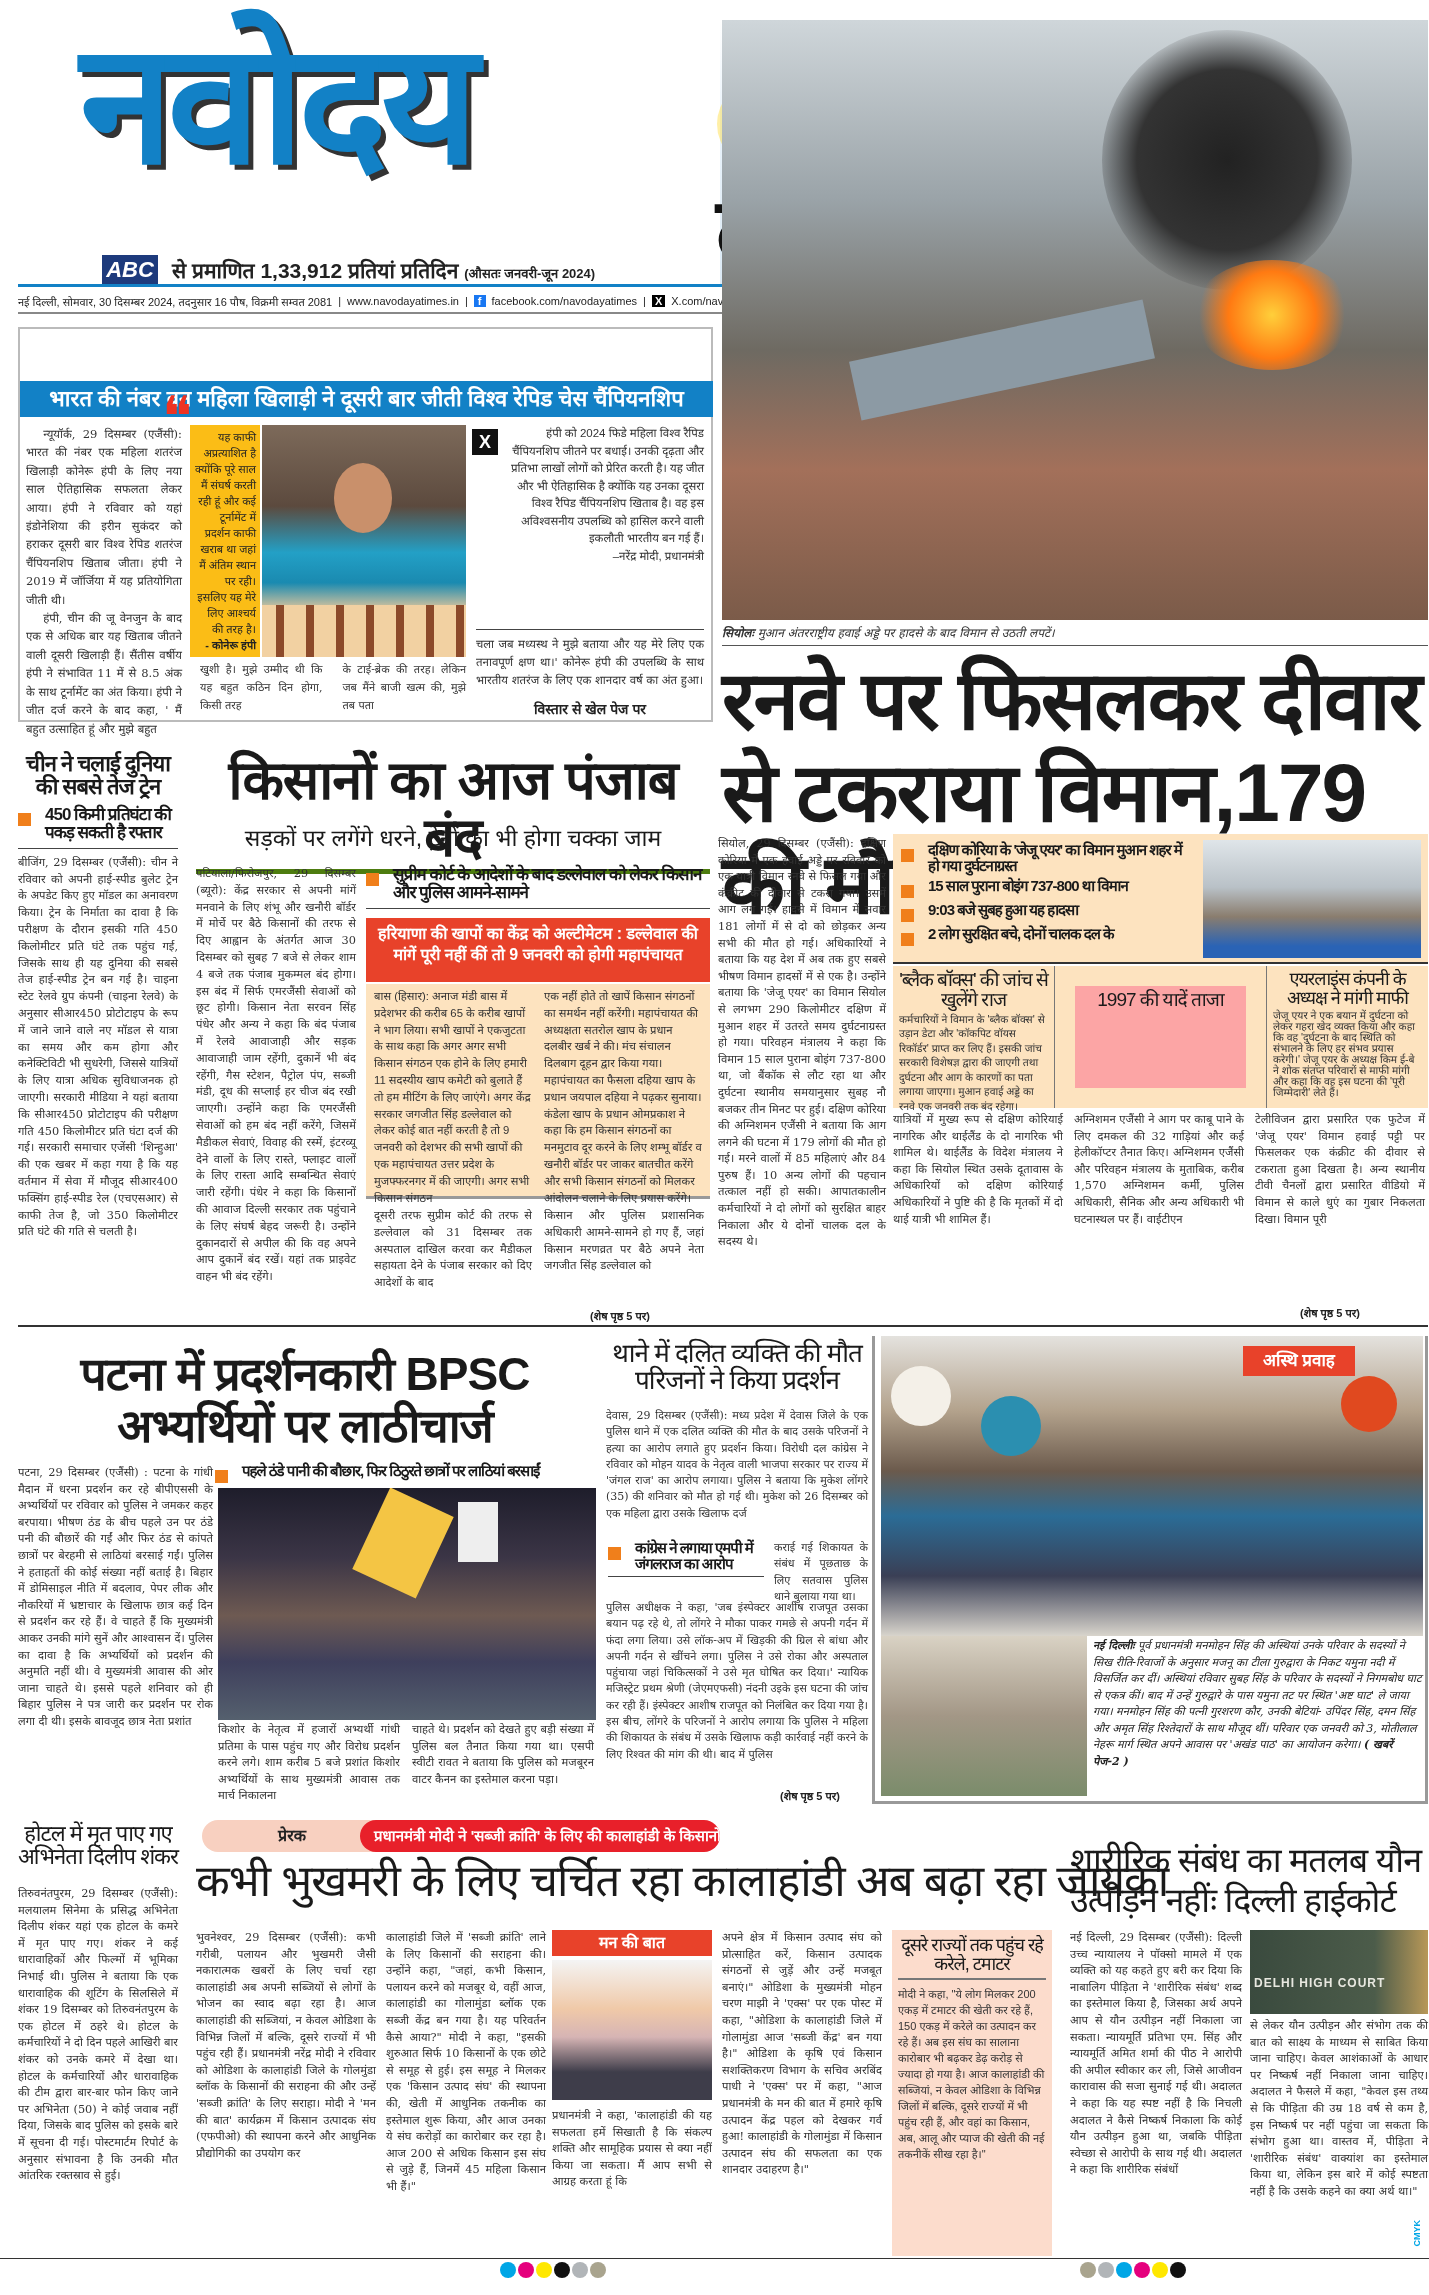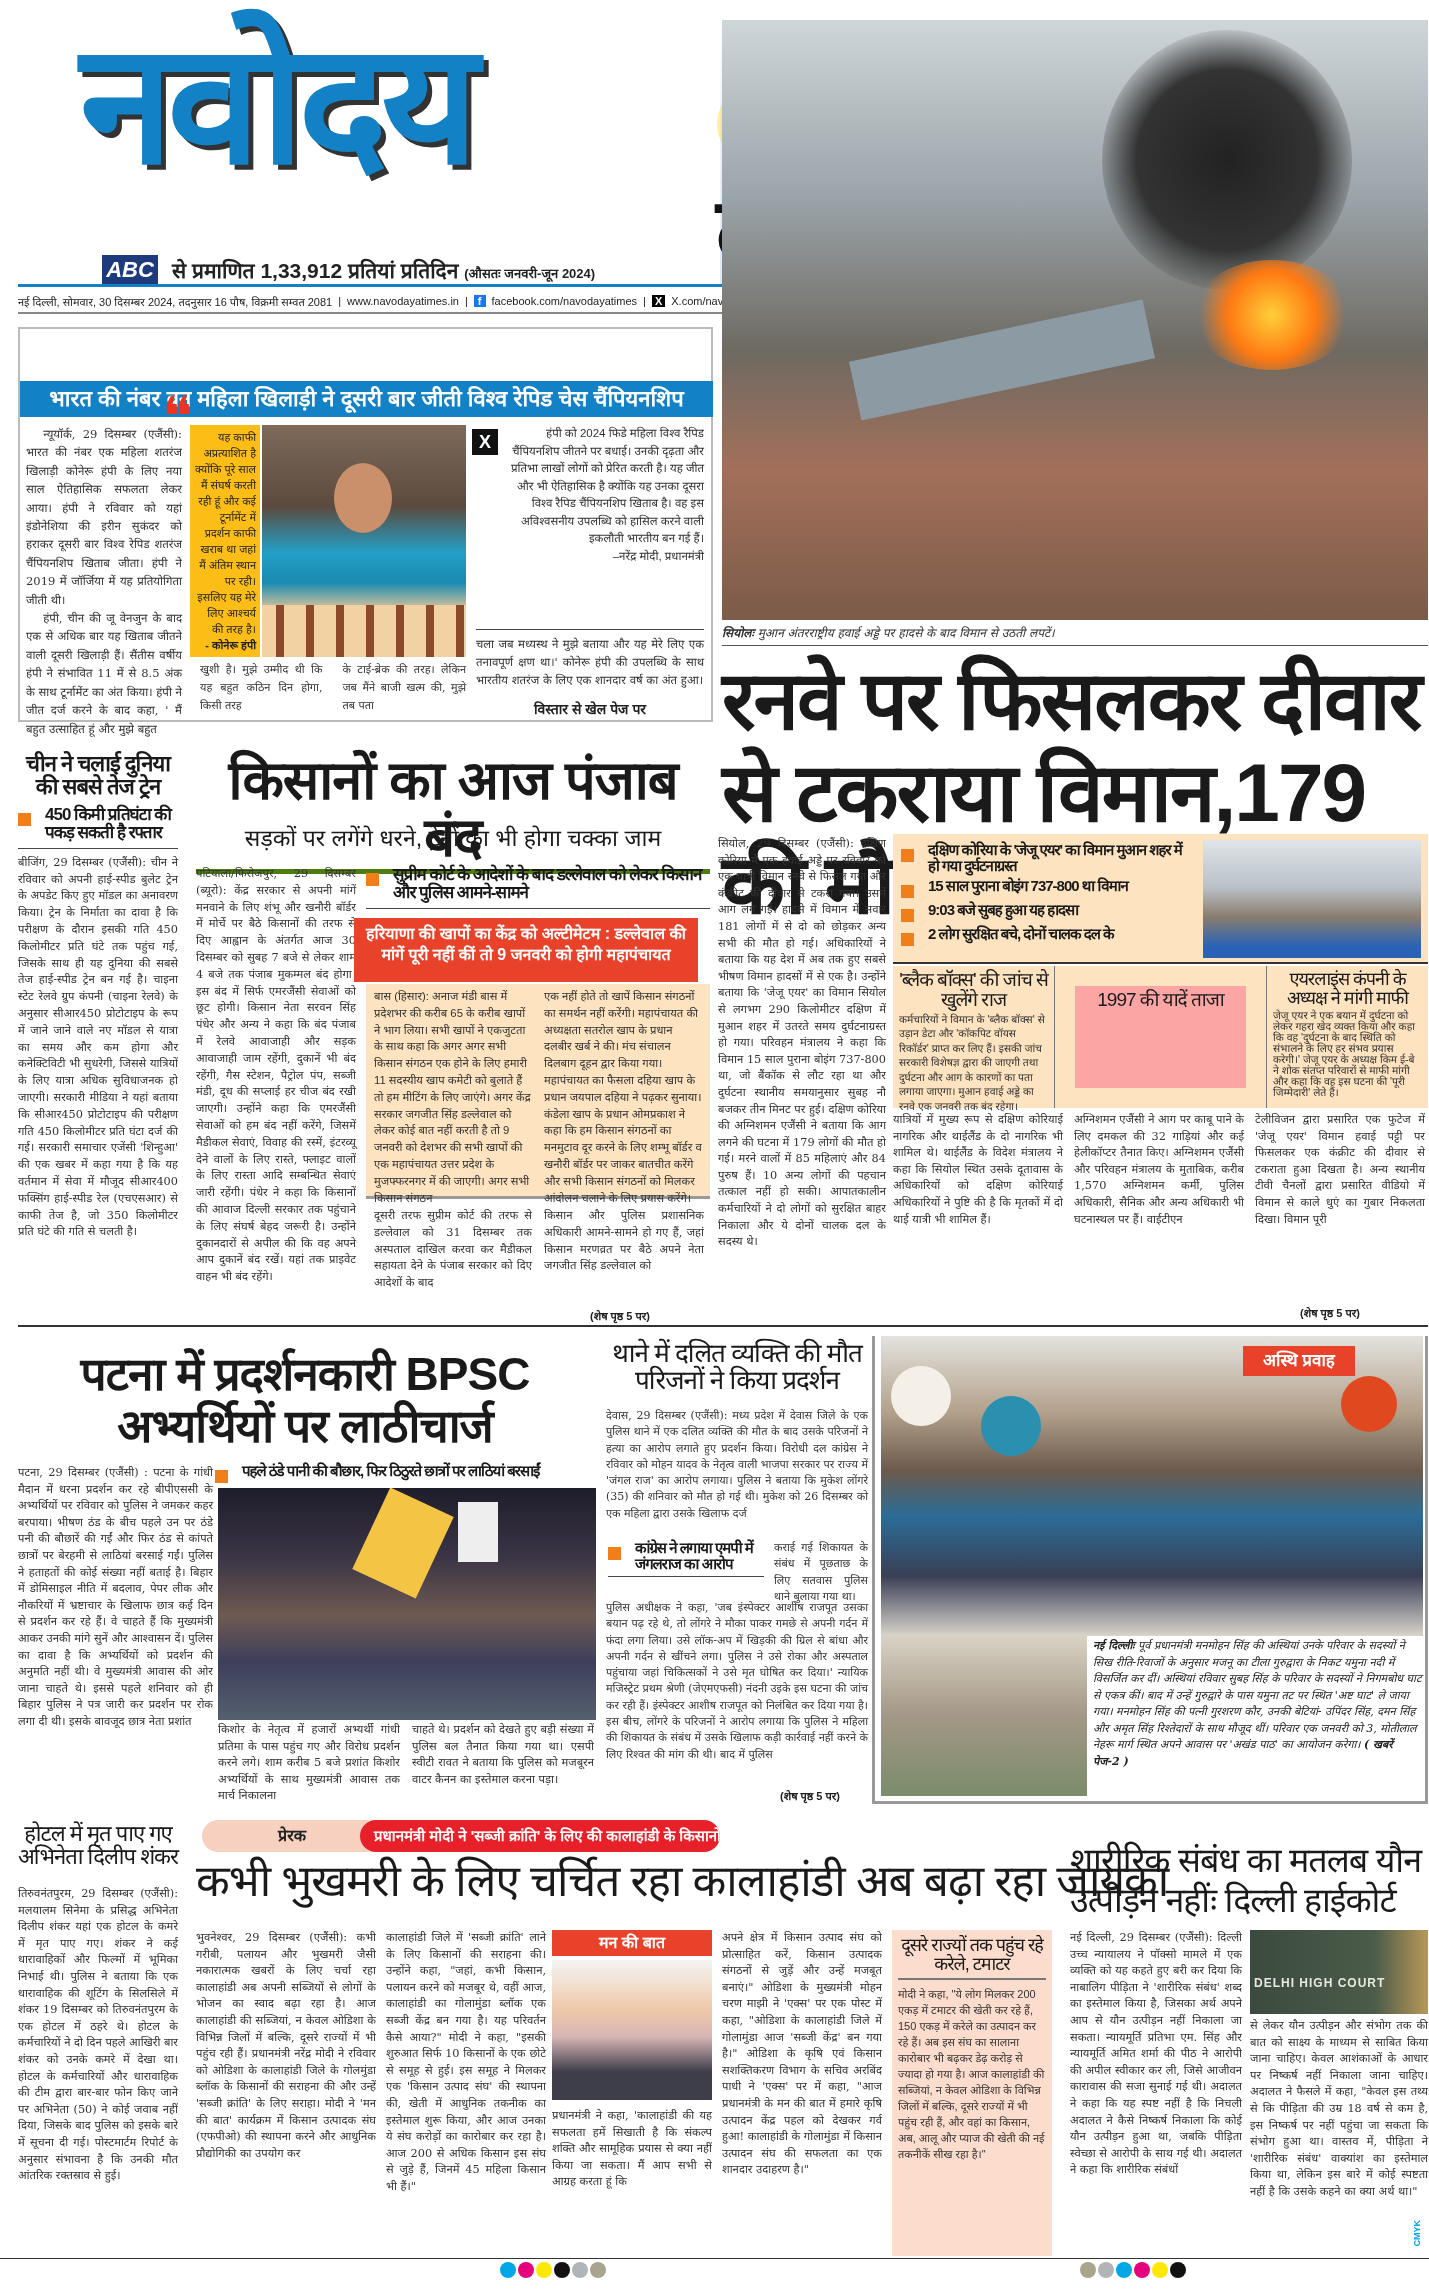--- a/index.html
+++ b/index.html
@@ -104,21 +104,21 @@
   <div class="col-text" style="margin-top:6px;font-size:11.3px;line-height:16.8px">बीजिंग, 29 दिसम्बर (एजैंसी): चीन ने रविवार को अपनी हाई-स्पीड बुलेट ट्रेन के अपडेट किए हुए मॉडल का अनावरण किया। ट्रेन के निर्माता का दावा है कि परीक्षण के दौरान इसकी गति 450 किलोमीटर प्रति घंटे तक पहुंच गई, जिसके साथ ही यह दुनिया की सबसे तेज हाई-स्पीड ट्रेन बन गई है। चाइना स्टेट रेलवे ग्रुप कंपनी (चाइना रेलवे) के अनुसार सीआर450 प्रोटोटाइप के रूप में जाने जाने वाले नए मॉडल से यात्रा का समय और कम होगा और कनेक्टिविटी भी सुधरेगी, जिससे यात्रियों के लिए यात्रा अधिक सुविधाजनक हो जाएगी। सरकारी मीडिया ने यहां बताया कि सीआर450 प्रोटोटाइप की परीक्षण गति 450 किलोमीटर प्रति घंटा दर्ज की गई। सरकारी समाचार एजेंसी 'शिन्हुआ' की एक खबर में कहा गया है कि यह वर्तमान में सेवा में मौजूद सीआर400 फक्सिंग हाई-स्पीड रेल (एचएसआर) से काफी तेज है, जो 350 किलोमीटर प्रति घंटे की गति से चलती है।</div>
 </div>
 
 <div class="abs hl" style="left:196px;top:752px;width:514px;font-size:54px;text-align:center;padding-bottom:4px;border-bottom:5px solid #4d7c0f">किसानों का आज पंजाब बंद</div>
 <div class="abs hl" style="left:196px;top:826px;width:514px;font-size:23px;font-weight:normal;text-align:center;letter-spacing:0">सड़कों पर लगेंगे धरने, ट्रेनों का भी होगा चक्का जाम</div>
 <div class="abs col-text" style="left:196px;top:866px;width:160px;font-size:11.3px;line-height:16.8px">पटियाला/फिरोजपुर, 29 दिसम्बर (ब्यूरो): केंद्र सरकार से अपनी मांगें मनवाने के लिए शंभू और खनौरी बॉर्डर में मोर्चे पर बैठे किसानों की तरफ से दिए आह्वान के अंतर्गत आज 30 दिसम्बर को सुबह 7 बजे से लेकर शाम 4 बजे तक पंजाब मुकम्मल बंद होगा। इस बंद में सिर्फ एमरजैंसी सेवाओं को छूट होगी। किसान नेता सरवन सिंह पंधेर और अन्य ने कहा कि बंद पंजाब में रेलवे आवाजाही और सड़क आवाजाही जाम रहेंगी, दुकानें भी बंद रहेंगी, गैस स्टेशन, पैट्रोल पंप, सब्जी मंडी, दूध की सप्लाई हर चीज बंद रखी जाएगी। उन्होंने कहा कि एमरजैंसी सेवाओं को हम बंद नहीं करेंगे, जिसमें मैडीकल सेवाएं, विवाह की रस्में, इंटरव्यू देने वालों के लिए रास्ते, फ्लाइट वालों के लिए रास्ता आदि सम्बन्धित सेवाएं जारी रहेंगी। पंधेर ने कहा कि किसानों की आवाज दिल्ली सरकार तक पहुंचाने के लिए संघर्ष बेहद जरूरी है। उन्होंने दुकानदारों से अपील की कि वह अपने आप दुकानें बंद रखें। यहां तक प्राइवेट वाहन भी बंद रहेंगे।</div>
 <div class="abs bul" style="left:366px;top:866px;width:344px;border-bottom:1px solid #444;padding-bottom:6px">
     <span class="sq"></span>
     <span class="hl" style="font-size:17px">सुप्रीम कोर्ट के आदेशों के बाद डल्लेवाल को लेकर किसान और पुलिस आमने-सामने</span>
   </div>
-<div class="abs" style="left:354px;top:918px;width:344px;height:64px;background:#e8422a;color:#fff;font-weight:bold;font-size:16px;line-height:21px;text-align:center;padding:5px">हरियाणा की खापों का केंद्र को अल्टीमेटम : डल्लेवाल की मांगें पूरी नहीं कीं तो 9 जनवरी को होगी महापंचायत</div>
+<div class="abs" style="left:366px;top:918px;width:344px;height:64px;background:#e8422a;color:#fff;font-weight:bold;font-size:16px;line-height:21px;text-align:center;padding:5px">हरियाणा की खापों का केंद्र को अल्टीमेटम : डल्लेवाल की मांगें पूरी नहीं कीं तो 9 जनवरी को होगी महापंचायत</div>
 <div class="abs" style="left:366px;top:984px;width:344px;height:215px;background:#fde3bf;border-bottom:3px solid #999;display:flex;gap:12px;padding:4px 8px;font-size:11.3px;line-height:16.8px;color:#333">
   <div style="flex:1">बास (हिसार): अनाज मंडी बास में प्रदेशभर की करीब 65 के करीब खापों ने भाग लिया। सभी खापों ने एकजुटता के साथ कहा कि अगर अगर सभी किसान संगठन एक होने के लिए हमारी 11 सदस्यीय खाप कमेटी को बुलाते हैं तो हम मीटिंग के लिए जाएंगे। अगर केंद्र सरकार जगजीत सिंह डल्लेवाल को लेकर कोई बात नहीं करती है तो 9 जनवरी को देशभर की सभी खापों की एक महापंचायत उत्तर प्रदेश के मुजफ्फरनगर में की जाएगी। अगर सभी किसान संगठन</div>
   <div style="flex:1">एक नहीं होते तो खापें किसान संगठनों का समर्थन नहीं करेंगी। महापंचायत की अध्यक्षता सतरोल खाप के प्रधान दलबीर खर्ब ने की। मंच संचालन दिलबाग दूहन द्वार किया गया। महापंचायत का फैसला दहिया खाप के प्रधान जयपाल दहिया ने पढ़कर सुनाया। कंडेला खाप के प्रधान ओमप्रकाश ने कहा कि हम किसान संगठनों का मनमुटाव दूर करने के लिए शम्भू बॉर्डर व खनौरी बॉर्डर पर जाकर बातचीत करेंगे और सभी किसान संगठनों को मिलकर आंदोलन चलाने के लिए प्रयास करेंगे।</div>
 </div>
 <div class="abs col-text" style="left:374px;top:1208px;width:158px;font-size:11.3px;line-height:16.8px">दूसरी तरफ सुप्रीम कोर्ट की तरफ से डल्लेवाल को 31 दिसम्बर तक अस्पताल दाखिल करवा कर मैडीकल सहायता देने के पंजाब सरकार को दिए आदेशों के बाद</div>
 <div class="abs col-text" style="left:544px;top:1208px;width:160px;font-size:11.3px;line-height:16.8px">किसान और पुलिस प्रशासनिक अधिकारी आमने-सामने हो गए हैं, जहां किसान मरणव्रत पर बैठे अपने नेता जगजीत सिंह डल्लेवाल को</div>
 <div class="abs" style="left:590px;top:1308px;font-size:11px;font-weight:bold">(शेष पृष्ठ 5 पर)</div>
 
 <div class="abs col-text" style="left:718px;top:836px;width:168px;font-size:11.3px;line-height:16.6px">सियोल, 29 दिसम्बर (एजैंसी): दक्षिण कोरिया में एक हवाई अड्डे पर रविवार को एक यात्री विमान रनवे से फिसल गया और कंक्रीट की दीवार से टकरा गया। उसमें आग लग गई। हादसे में विमान में सवार 181 लोगों में से दो को छोड़कर अन्य सभी की मौत हो गई। अधिकारियों ने बताया कि यह देश में अब तक हुए सबसे भीषण विमान हादसों में से एक है। उन्होंने बताया कि 'जेजू एयर' का विमान सियोल से लगभग 290 किलोमीटर दक्षिण में मुआन शहर में उतरते समय दुर्घटनाग्रस्त हो गया। परिवहन मंत्रालय ने कहा कि विमान 15 साल पुराना बोइंग 737-800 था, जो बैंकॉक से लौट रहा था और दुर्घटना स्थानीय समयानुसार सुबह नौ बजकर तीन मिनट पर हुई। दक्षिण कोरिया की अग्निशमन एजैंसी ने बताया कि आग लगने की घटना में 179 लोगों की मौत हो गई। मरने वालों में 85 महिलाएं और 84 पुरुष हैं। 10 अन्य लोगों की पहचान तत्काल नहीं हो सकी। आपातकालीन कर्मचारियों ने दो लोगों को सुरक्षित बाहर निकाला और ये दोनों चालक दल के सदस्य थे।</div>
 <div class="abs" style="left:893px;top:834px;width:535px;height:130px;background:#fde3bf;border-bottom:2px solid #333">

